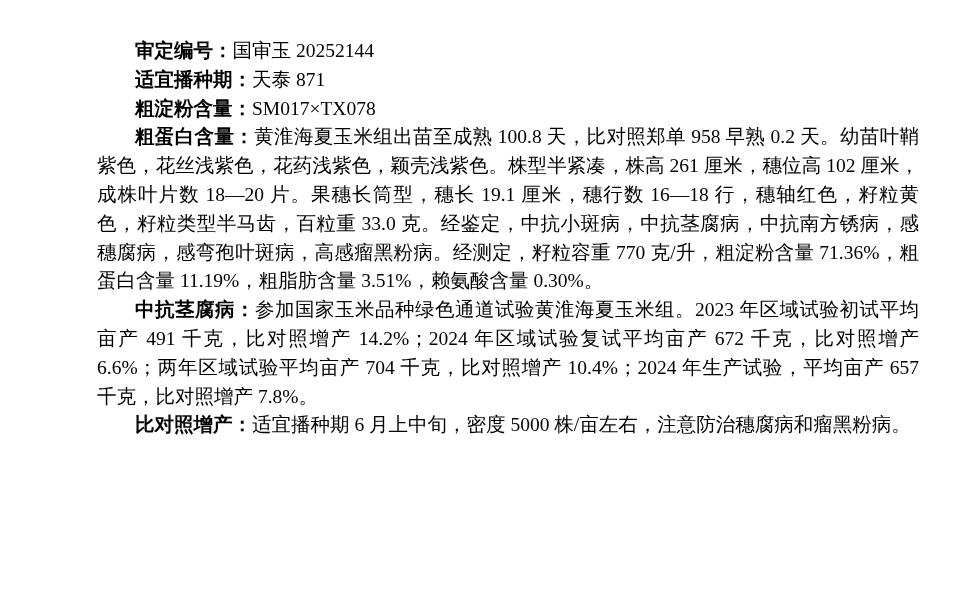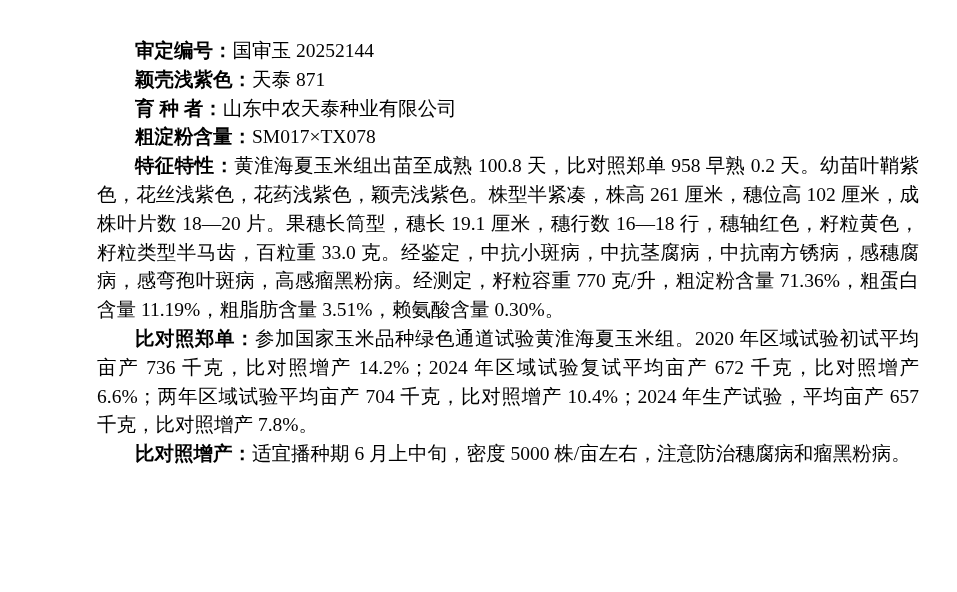--- a/index.html
+++ b/index.html
@@ -35,27 +35,26 @@
     font-weight: bold;
   }
 </style>
 </head>
 <body>
 
 <div class="page">
 
   <p class="field"><span class="label">审定编号：</span><span>国审玉 20252144</span></p>
 
-  <p class="field"><span class="label">颖壳浅紫色：</span><span>天泰 871</span></p>
+  <p class="field"><span class="label">适宜播种期：</span><span>天泰 871</span></p>
 
 
-  <p class="field"><span class="label">育 种 者：</span><span>山东中农天泰种业有限公司</span></p>
 
   <p class="field"><span class="label">粗淀粉含量：</span><span>SM017×TX078</span></p>
 
-  <p class="para"><span class="label">特征特性：</span><span>黄淮海夏玉米组出苗至成熟 100.8 天，比对照郑单 958 早熟 0.2 天。幼苗叶鞘紫色，花丝浅紫色，花药浅紫色，颖壳浅紫色。株型半紧凑，株高 261 厘米，穗位高 102 厘米，成株叶片数 18—20 片。果穗长筒型，穗长 19.1 厘米，穗行数 16—18 行，穗轴红色，籽粒黄色，籽粒类型半马齿，百粒重 33.0 克。经鉴定，中抗小斑病，中抗茎腐病，中抗南方锈病，感穗腐病，感弯孢叶斑病，高感瘤黑粉病。经测定，籽粒容重 770 克/升，粗淀粉含量 71.36%，粗蛋白含量 11.19%，粗脂肪含量 3.51%，赖氨酸含量 0.30%。</span></p>
+  <p class="para"><span class="label">粗蛋白含量：</span><span>黄淮海夏玉米组出苗至成熟 100.8 天，比对照郑单 958 早熟 0.2 天。幼苗叶鞘紫色，花丝浅紫色，花药浅紫色，颖壳浅紫色。株型半紧凑，株高 261 厘米，穗位高 102 厘米，成株叶片数 18—20 片。果穗长筒型，穗长 19.1 厘米，穗行数 16—18 行，穗轴红色，籽粒黄色，籽粒类型半马齿，百粒重 33.0 克。经鉴定，中抗小斑病，中抗茎腐病，中抗南方锈病，感穗腐病，感弯孢叶斑病，高感瘤黑粉病。经测定，籽粒容重 770 克/升，粗淀粉含量 71.36%，粗蛋白含量 11.19%，粗脂肪含量 3.51%，赖氨酸含量 0.30%。</span></p>
 
-  <p class="para"><span class="label">比对照郑单：</span><span>参加国家玉米品种绿色通道试验黄淮海夏玉米组。2020 年区域试验初试平均亩产 736 千克，比对照增产 14.2%；2024 年区域试验复试平均亩产 672 千克，比对照增产 6.6%；两年区域试验平均亩产 704 千克，比对照增产 10.4%；2024 年生产试验，平均亩产 657 千克，比对照增产 7.8%。</span></p>
+  <p class="para"><span class="label">中抗茎腐病：</span><span>参加国家玉米品种绿色通道试验黄淮海夏玉米组。2023 年区域试验初试平均亩产 491 千克，比对照增产 14.2%；2024 年区域试验复试平均亩产 672 千克，比对照增产 6.6%；两年区域试验平均亩产 704 千克，比对照增产 10.4%；2024 年生产试验，平均亩产 657 千克，比对照增产 7.8%。</span></p>
 
   <p class="para"><span class="label">比对照增产：</span><span>适宜播种期 6 月上中旬，密度 5000 株/亩左右，注意防治穗腐病和瘤黑粉病。</span></p>
 
 
 </div>
 
 </body></html>

